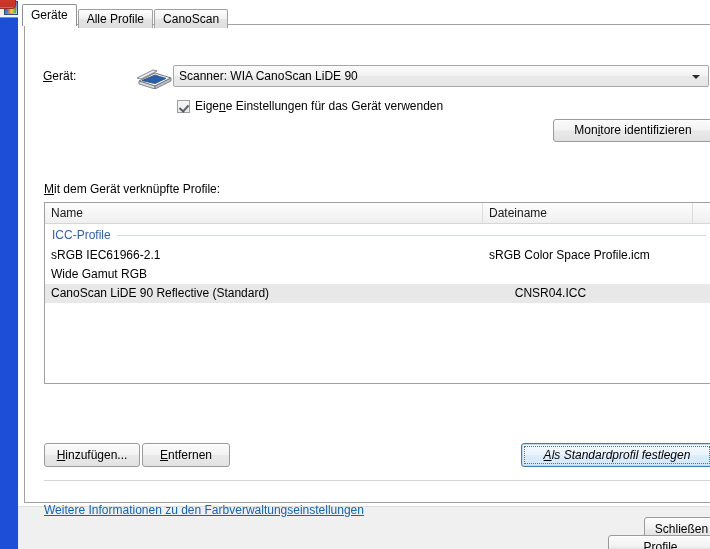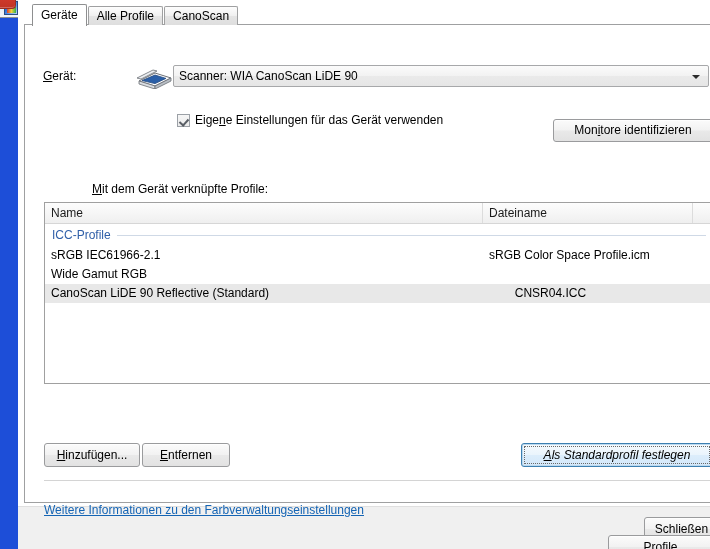--- a/index.html
+++ b/index.html
@@ -106,25 +106,25 @@
   
   .dialog-body {
     position: relative;
     flex: 1 1 auto;
     background: #ffffff;
   }
 
   
   .tabstrip {
     position: absolute;
-    left: 14px;
+    left: 4px;
     top: 4px;
     height: 22px;
     display: flex;
-    align-items: flex-start;
+    align-items: flex-end;
     z-index: 3;
   }
   .tab {
     font-size: 12px;
     height: 19px;
     line-height: 19px;
     padding: 0 8px;
     box-sizing: border-box;
     border: 1px solid #9fa0a1;
     border-bottom: none;
@@ -196,21 +196,20 @@
     border-top: 4px solid #2b2b2b;
   }
 
   
   .checkbox-row {
     position: absolute;
     left: 152px;
     top: 74px;
     display: flex;
     align-items: center;
-    margin-top: 14px;
   }
   .cbox {
     width: 13px; height: 13px;
     box-sizing: border-box;
     border: 1px solid #9ba0a6;
     background: linear-gradient(to bottom, #f6f6f6, #ebebeb);
     position: relative;
     margin-right: 5px;
     flex: 0 0 13px;
   }
@@ -253,21 +252,21 @@
     pointer-events: none;
   }
 
   .btn-identify { left: 528px; top: 94px; width: 160px; height: 23px; line-height: 21px; }
   .btn-add      { left: 19px;  top: 418px; width: 96px;  height: 24px; line-height: 22px; }
   .btn-remove   { left: 117px; top: 418px; width: 88px;  height: 24px; line-height: 22px; }
   .btn-default  { left: 496px; top: 418px; width: 192px; height: 24px; line-height: 22px; }
   .btn-profiles { left: 583px; top: 466px; width: 105px; height: 24px; line-height: 22px; margin-top: 44px; }
 
   
-  .list-heading { left: 19px; top: 157px; margin-left: 48px; }
+  .list-heading { left: 19px; top: 157px; }
 
   
   .listview {
     position: absolute;
     left: 19px;
     top: 177px;
     width: 669px;
     height: 182px;
     box-sizing: border-box;
     border: 1px solid #a0a0a0;

